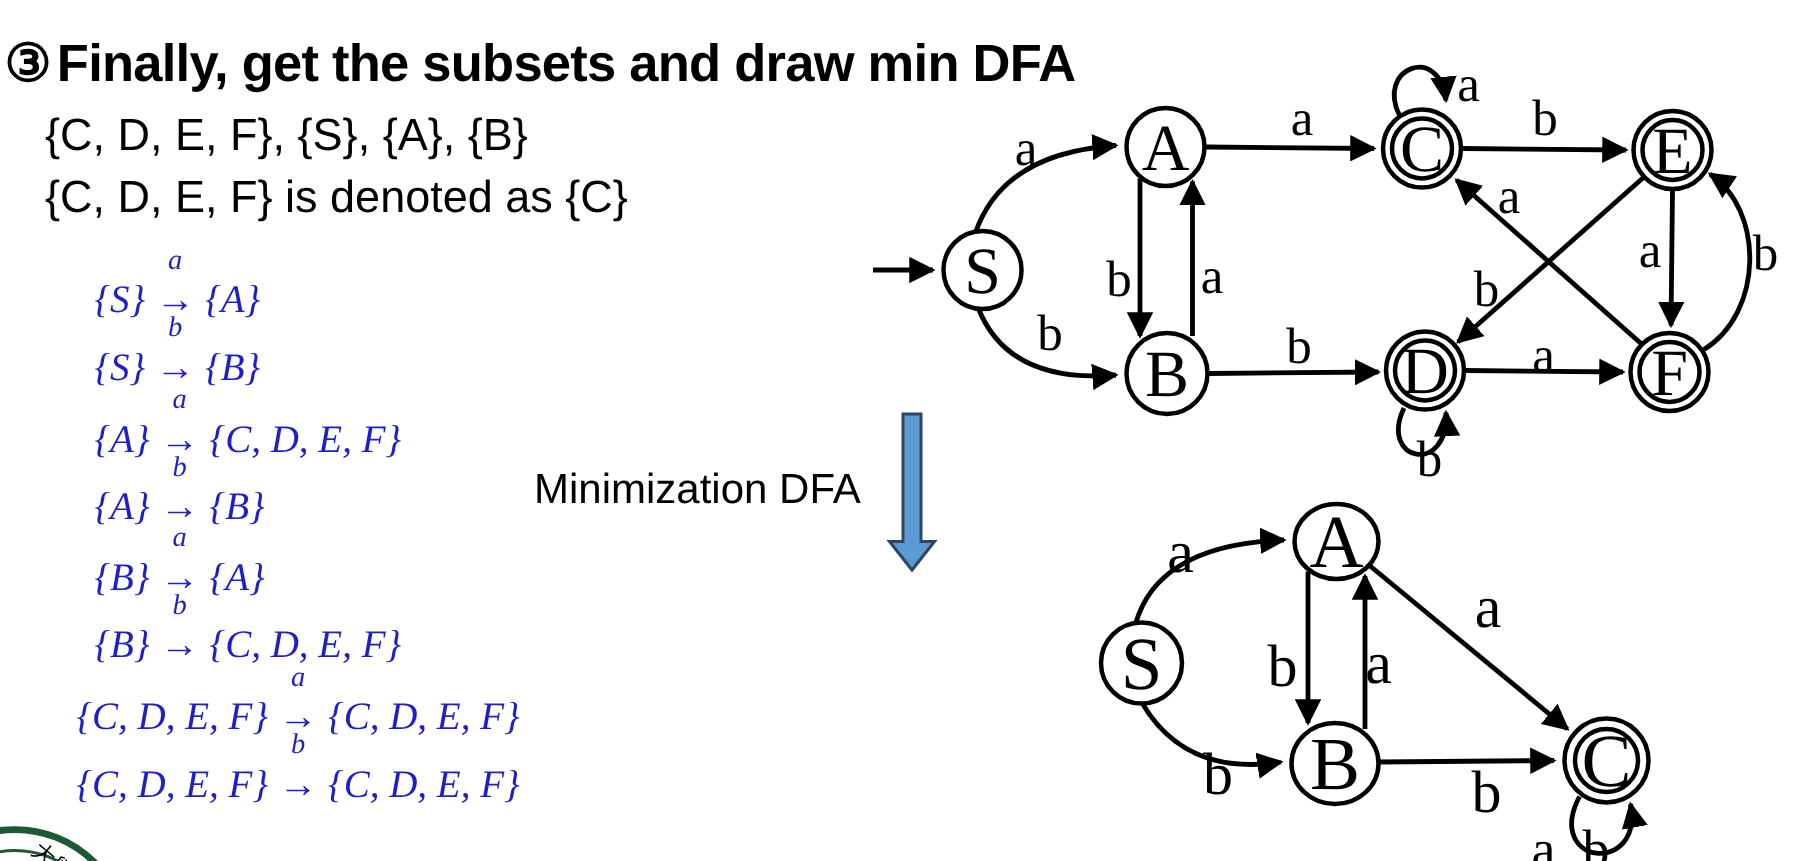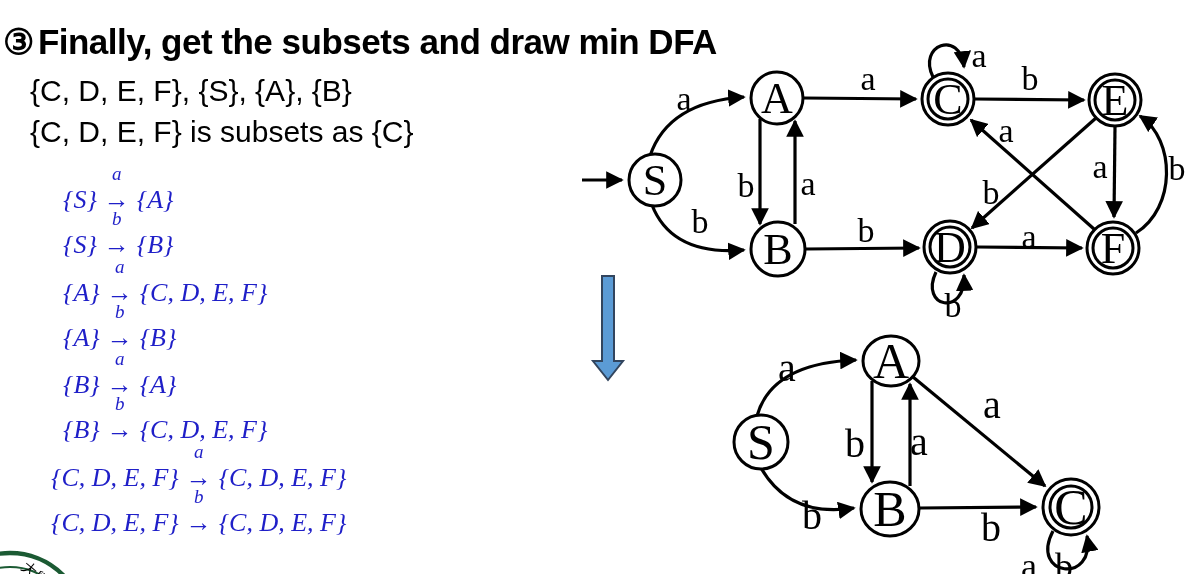--- a/index.html
+++ b/index.html
@@ -29,21 +29,21 @@
 </head>
 <body>
 
 <div class="page">
 
   <div class="title">
     <span class="badge">③</span><span>Finally, get the subsets and draw min DFA</span>
   </div>
 
   <div class="note" style="top:56px">{C, D, E, F}, {S}, {A}, {B}</div>
-  <div class="note" style="top:97px">{C, D, E, F} is subsets as {C}</div>
+  <div class="note" style="top:97px">{C, D, E, F} is denoted as {C}</div>
 
   <div class="rule" style="top:167px;left:63px">
     <span>{S}</span>
     <span class="arrow-stack"><span class="sym">a</span><span class="glyph"></span></span>
     <span>{A}</span>
   </div>
   <div class="rule" style="top:212px;left:63px">
     <span>{S}</span>
     <span class="arrow-stack"><span class="sym">b</span><span class="glyph"></span></span>
     <span>{B}</span>
@@ -72,20 +72,21 @@
     <span>{C, D, E, F}</span>
     <span class="arrow-stack"><span class="sym">a</span><span class="glyph"></span></span>
     <span>{C, D, E, F}</span>
   </div>
   <div class="rule" style="top:490px;left:51px">
     <span>{C, D, E, F}</span>
     <span class="arrow-stack"><span class="sym">b</span><span class="glyph"></span></span>
     <span>{C, D, E, F}</span>
   </div>
 
+  <div class="minlabel">Minimization DFA</div>
 
   <svg width="1197" height="574" viewBox="0 0 1197 574">
     <defs>
       <marker id="arr" viewBox="0 0 10 10" refX="9" refY="5" markerWidth="5.5" markerHeight="5.5" orient="auto-start-reverse">
         <path d="M0 0 L10 5 L0 10 z" fill="#000"></path>
       </marker>
     </defs>
 
     <polygon points="602,258 614,258 614,343 623,343 608,362 593,343 602,343" fill="#5b9bd5" stroke="#32455e" stroke-width="2"></polygon>
 

